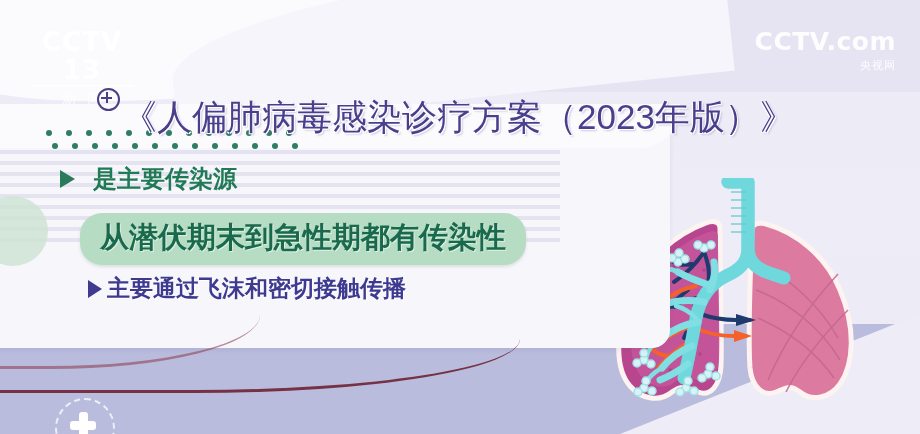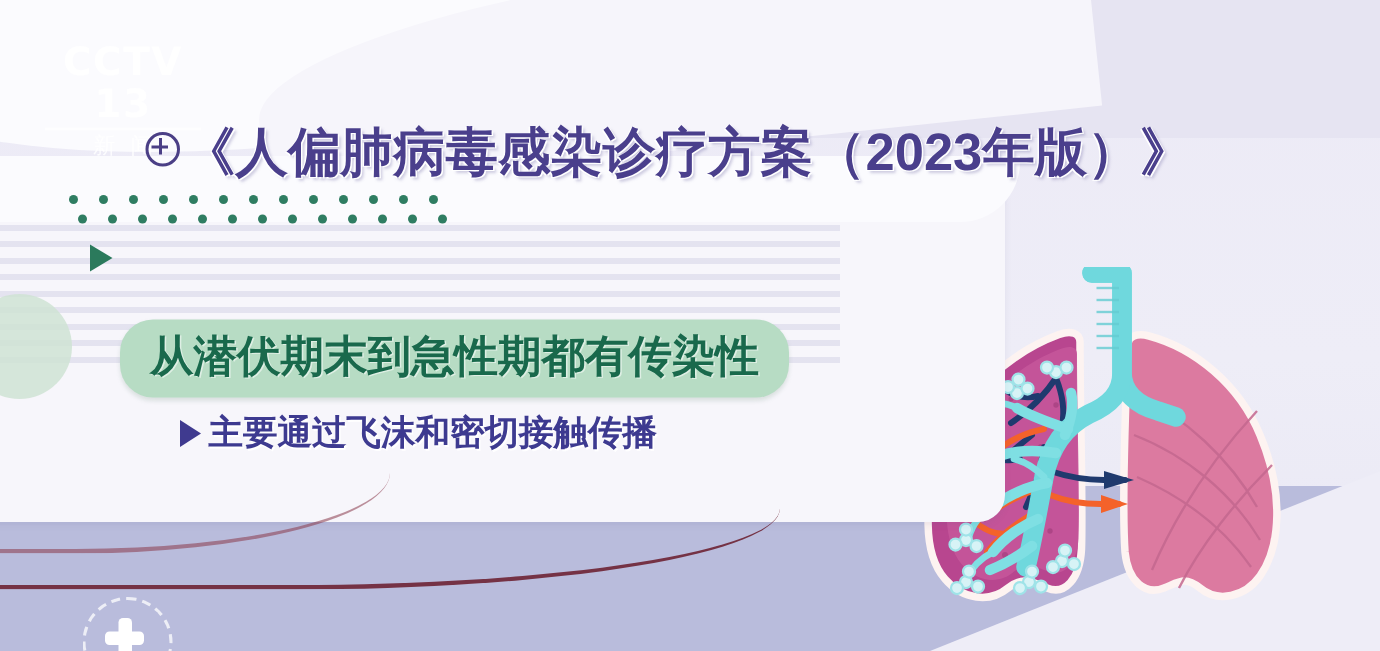--- a/index.html
+++ b/index.html
@@ -130,22 +130,22 @@
   
   .title-plus{
     position:absolute;left:97px;top:88px;width:19px;height:19px;
     border:2px solid #4b3f86;border-radius:50%;
   }
   .title-plus:before,.title-plus:after{content:"";position:absolute;background:#4b3f86;}
   .title-plus:before{left:6.5px;top:2px;width:2.5px;height:11px;}
   .title-plus:after{left:2px;top:6.5px;width:11px;height:2.5px;}
 
   .title{
-    position:absolute;left:122px;top:78px;
-    font-size:35px;font-weight:bold;color:#4a3f8c;
+    position:absolute;left:122px;top:94px;
+    font-size:35px;font-weight:normal;color:#4a3f8c;
     letter-spacing:0px;white-space:nowrap;
     text-shadow:1px 1px 0 #fff,-1px 1px 0 #fff,2px 2px 2px rgba(120,115,170,.35);
   }
 
   
   .line1{
     position:absolute;left:60px;top:163px;
     display:flex;align-items:baseline;white-space:nowrap;
   }
   .tri-green{
@@ -169,21 +169,21 @@
   }
   .pill-text{
     font-size:29px;font-weight:bold;color:#19694c;white-space:nowrap;
     text-shadow:1px 1px 0 rgba(255,255,255,.55);
     text-align:right;
   }
 
   .sub{
     position:absolute;display:flex;align-items:center;white-space:nowrap;
   }
-  .sub1{left:88px;top:273px;margin-left:32px;}
+  .sub1{left:88px;top:273px;}
   .sub2{left:88px;top:313px;}
   .tri-purple{
     width:0;height:0;border-left:14px solid #3f3a8f;
     border-top:9px solid transparent;border-bottom:9px solid transparent;
     margin-right:5px;
   }
   .sub-text{
     font-size:23px;font-weight:bold;color:#3d3a90;
     text-shadow:1px 1px 0 #fff;
   }
@@ -384,26 +384,31 @@
 
   <div class="plus-circle"></div>
   <div class="plus-mark"></div>
 
   <div class="cctv13">
     <div class="row1">CCTV 13</div>
     <div class="bar"></div>
     <div class="row2">新闻</div>
   </div>
 
+  <div class="watermark">
+    <span>CCTV.com</span>
+    <span class="wm-sub">央视网</span>
+  </div>
 
   <div class="title-plus"></div>
   <div class="title">《人偏肺病毒感染诊疗方案（2023年版）》</div>
 
   <div class="line1">
     <span class="tri-green"></span>
+    <span class="line1-small">是主要传染源</span>
   </div>
 
   <div class="pill">
     <span class="pill-text">从潜伏期末到急性期都有传染性</span>
   </div>
 
   <div class="sub sub1">
     <span class="tri-purple"></span>
     <span class="sub-text">主要通过飞沫和密切接触传播</span>
   </div>

